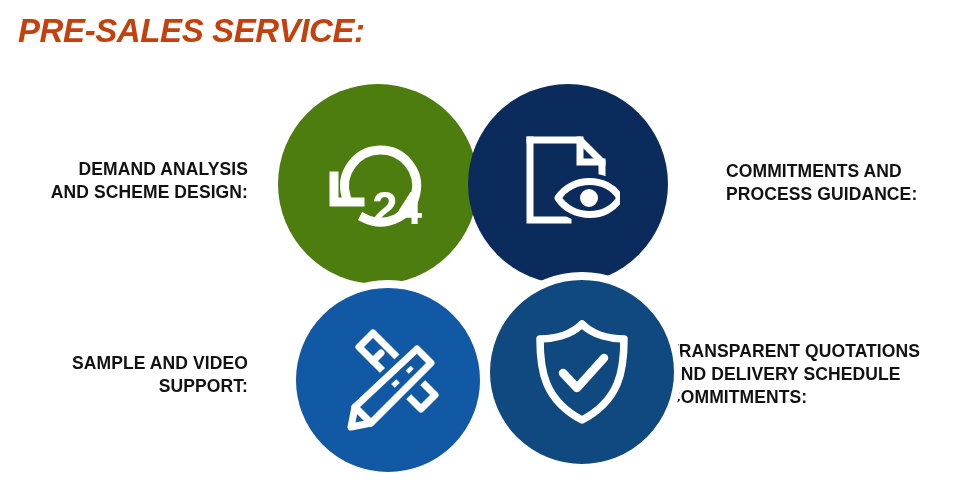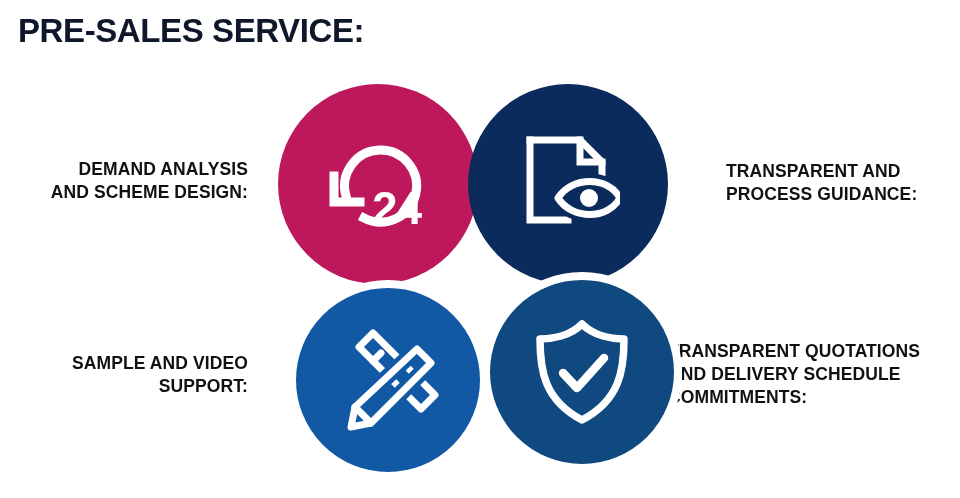--- a/index.html
+++ b/index.html
@@ -16,22 +16,23 @@
     color: #111111;
   }
 
   #page-title {
     position: absolute;
     left: 18px;
     top: 12px;
     font-size: 33px;
     font-weight: bold;
     letter-spacing: -0.4px;
-    color: #0f172a;
+    color: #c2410c;
     white-space: nowrap;
+    font-style: italic;
   }
 
   
   #circle-cluster {
     position: absolute;
     left: 278px;
     top: 84px;
     width: 404px;
     height: 398px;
   }
@@ -91,21 +92,21 @@
   #label-technical   { left: 726px;  top: 160px; width: 232px; }
   #label-transparent { left: 668px;  top: 340px; width: 296px; }
 </style>
 </head>
 <body>
 
 <div id="page-title">PRE-SALES SERVICE:</div>
 
 <div id="circle-cluster">
 
-  <div class="circle" id="circle-demand" style="background-color: #be185d;">
+  <div class="circle" id="circle-demand" style="background-color: #4d7c0f;">
     <span>
       <svg width="108" height="100" viewBox="0 0 108 100" fill="none">
 
         <path d="M22 62 A36 36 0 1 1 40 84" stroke="#ffffff" stroke-width="9" stroke-linecap="square" fill="none"></path>
 
         <path d="M10 42 L10 68 L36 68" stroke="#ffffff" stroke-width="9" fill="none" stroke-linejoin="miter" stroke-linecap="square"></path>
 
         <text x="48" y="90" fill="#ffffff" font-family="'Liberation Sans', sans-serif" font-size="46" font-weight="bold" letter-spacing="-1">24</text>
       </svg>
     </span>
@@ -160,21 +161,21 @@
   <div>DEMAND ANALYSIS</div>
   <div>AND SCHEME DESIGN:</div>
 </div>
 
 <div class="label label-left" id="label-sample">
   <div>SAMPLE AND VIDEO</div>
   <div>SUPPORT:</div>
 </div>
 
 <div class="label label-right" id="label-technical">
-  <div>TRANSPARENT AND</div>
+  <div>COMMITMENTS AND</div>
   <div>PROCESS GUIDANCE:</div>
 </div>
 
 <div class="label label-right" id="label-transparent">
   <div>TRANSPARENT QUOTATIONS</div>
   <div>AND DELIVERY SCHEDULE</div>
   <div>COMMITMENTS:</div>
 </div>
 
 </body></html>

